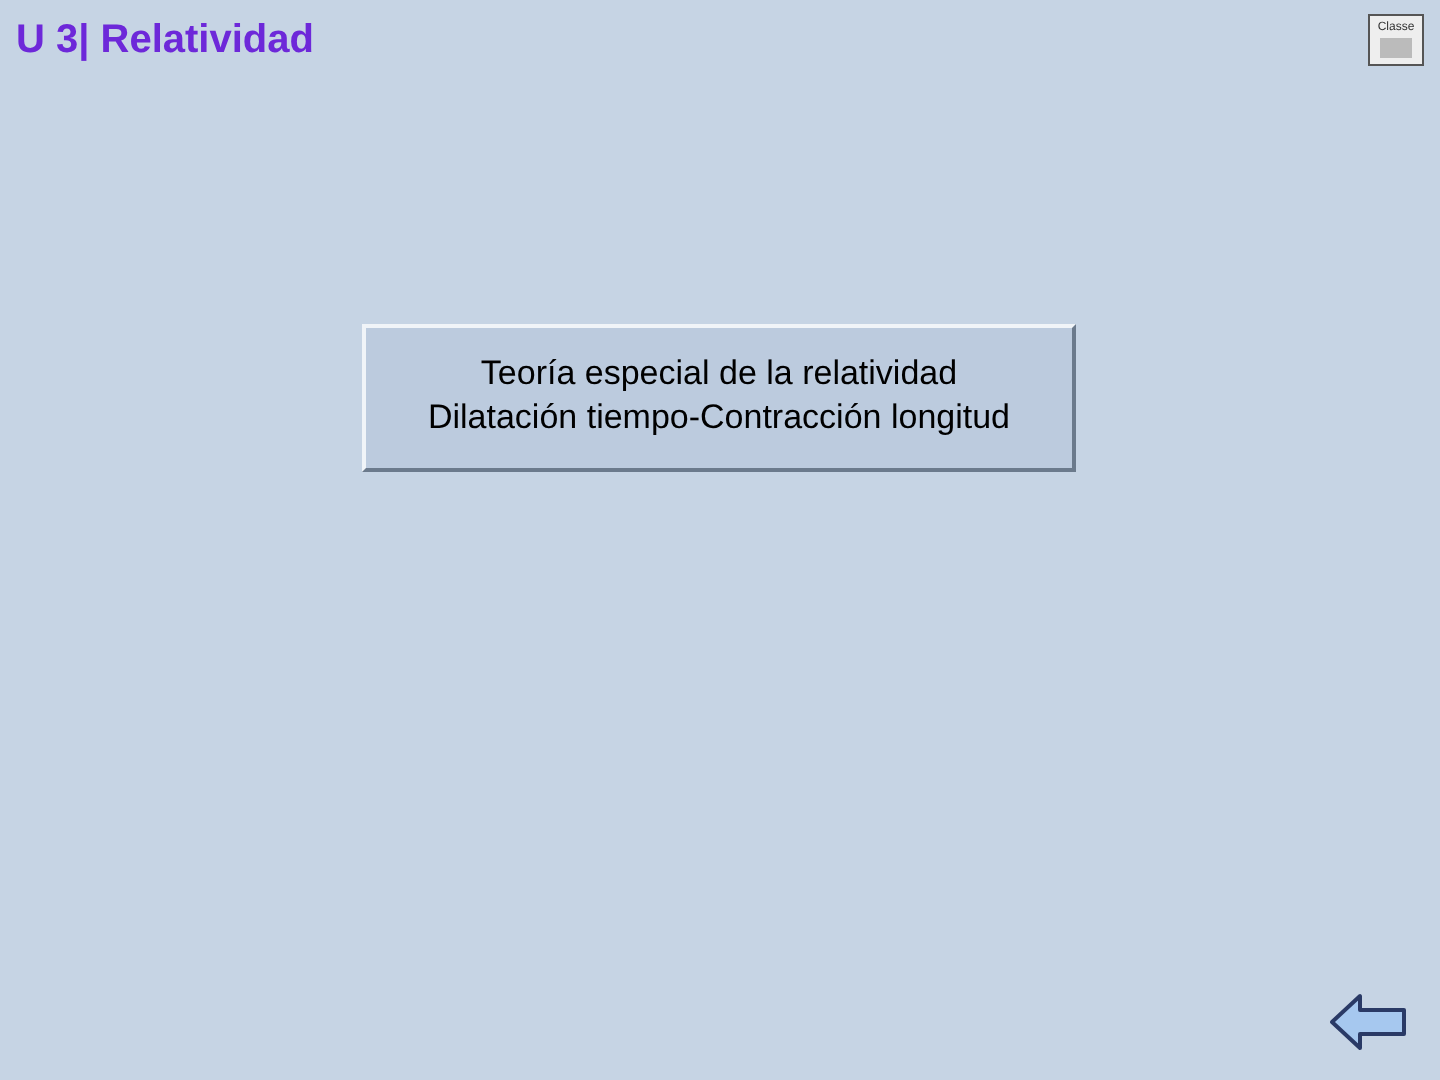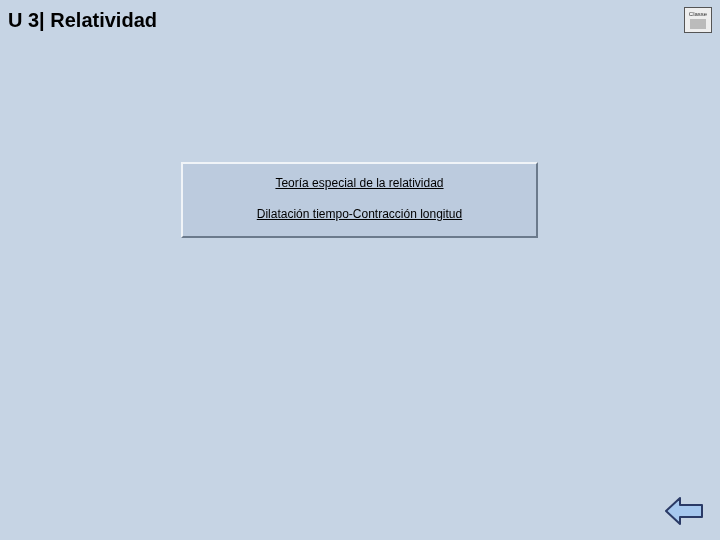--- a/index.html
+++ b/index.html
@@ -15,21 +15,21 @@
     width: 100%;
     height: 40px;
     display: flex;
     align-items: center;
     justify-content: space-between;
     padding: 0 8px;
   }
   .title {
     font-size: 20px;
     font-weight: bold;
-    color: #000000;
+    color: #6d28d9;
   }
   .logo {
     width: 28px;
     height: 26px;
     border: 1px solid #555;
     background: #eee;
     display: flex;
     flex-direction: column;
     align-items: center;
     justify-content: center;
@@ -51,27 +51,26 @@
     background: #bccbde;
     border-top: 2px solid #f0f4f8;
     border-left: 2px solid #f0f4f8;
     border-right: 2px solid #6b7a8c;
     border-bottom: 2px solid #6b7a8c;
     padding: 12px 16px 14px 16px;
     text-align: center;
   }
   .menu-link {
     display: block;
-    font-size: 12px;
+    font-size: 17px;
     color: #000;
-    text-decoration: underline;
     line-height: 1.25;
     cursor: pointer;
   }
-  .menu-link.spaced { margin-top: 16px; }
+  .menu-link.spaced { margin-top: 1px; }
   .back-arrow {
     position: absolute;
     right: 16px;
     bottom: 14px;
     width: 40px;
     height: 30px;
     cursor: pointer;
   }
 </style>
 </head>

